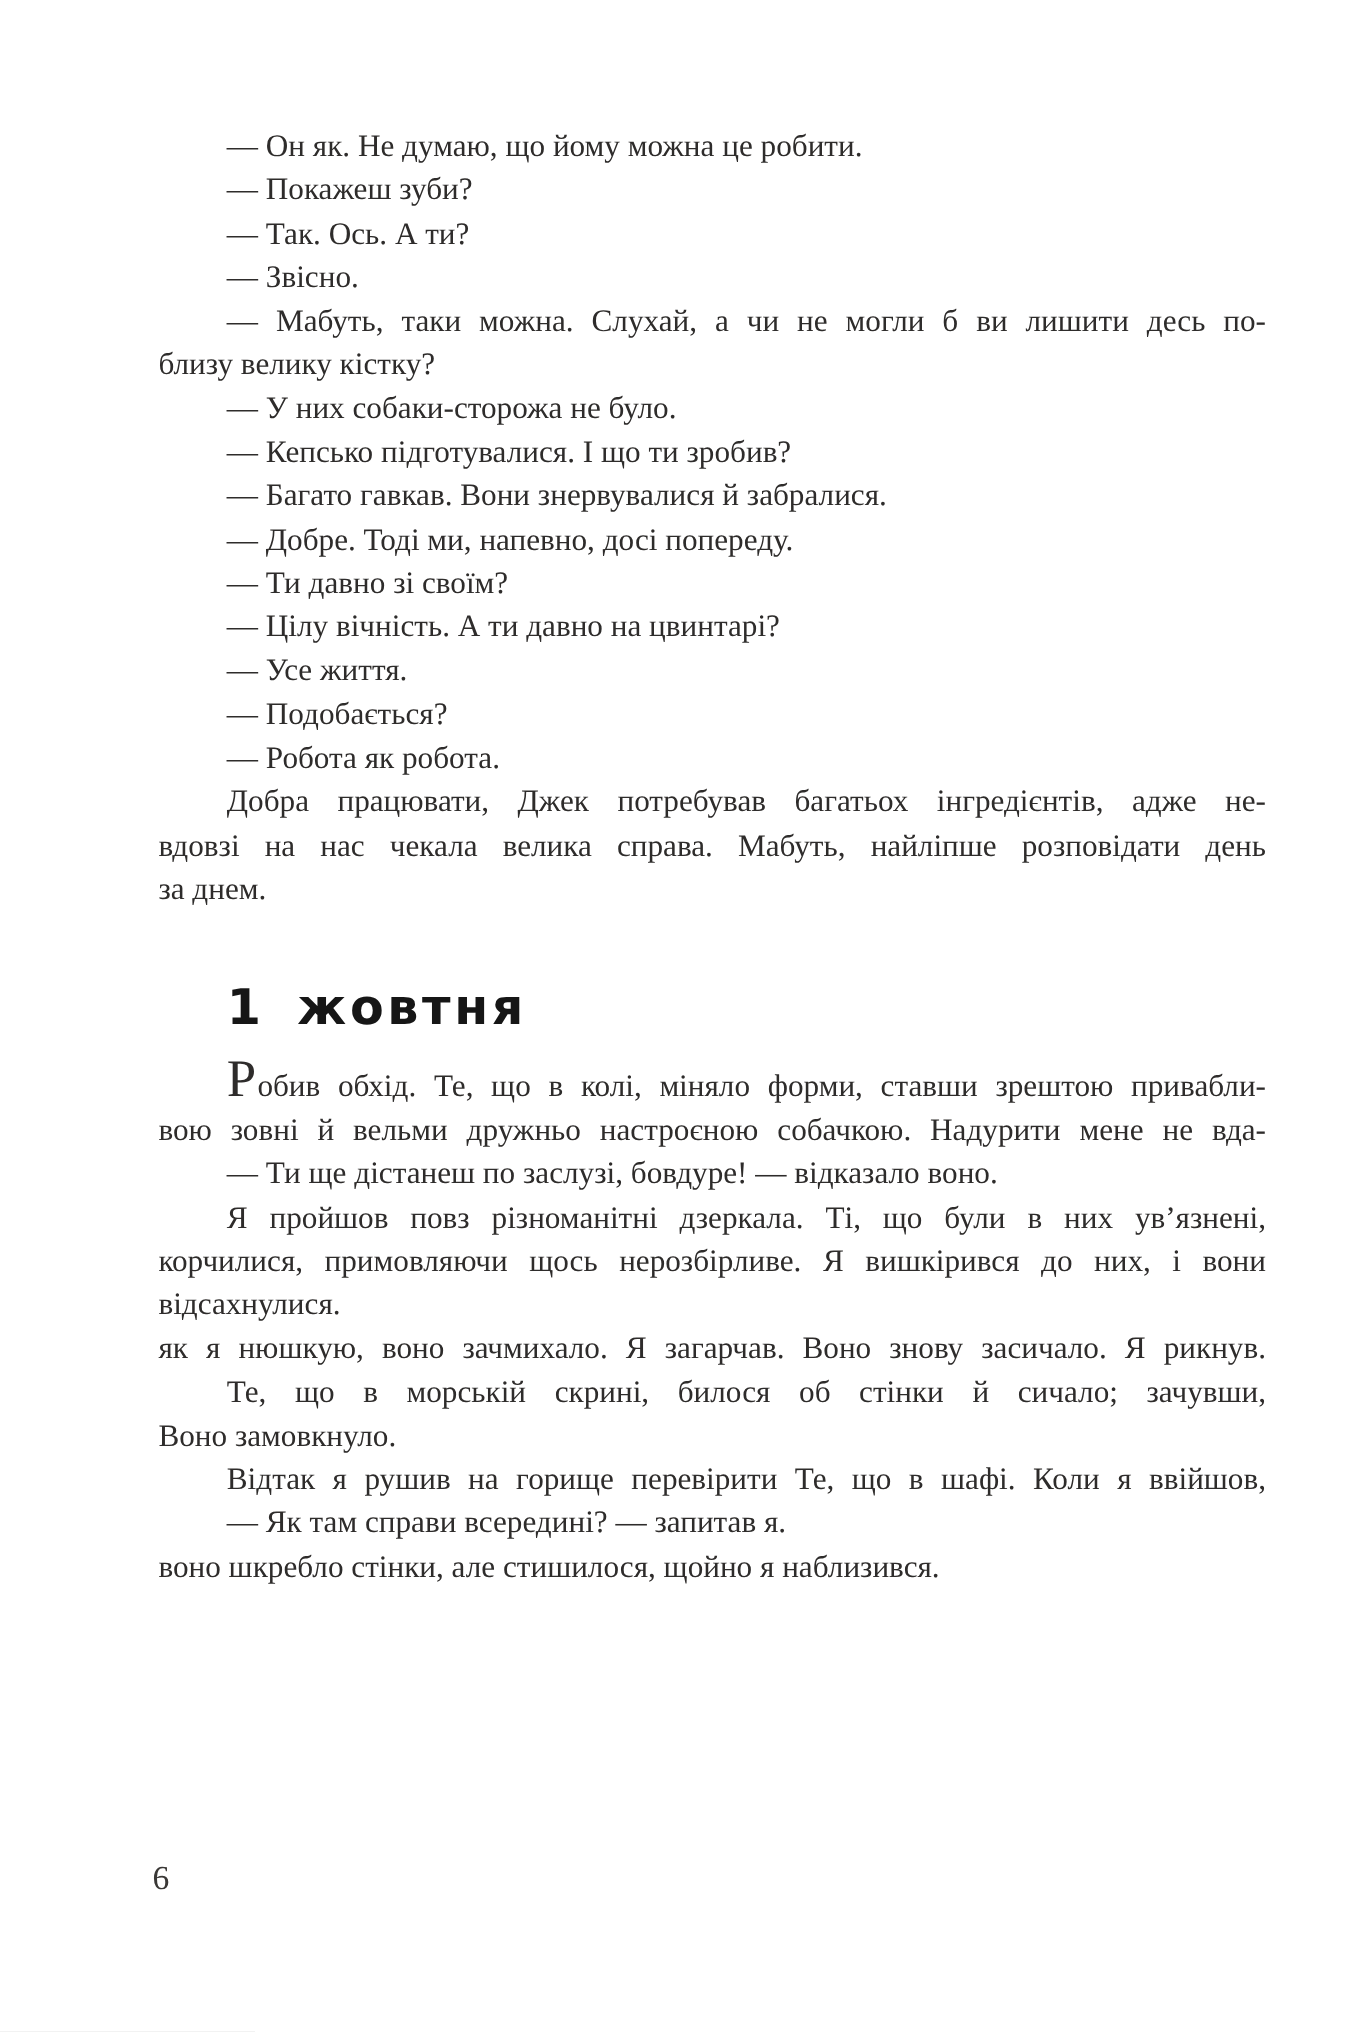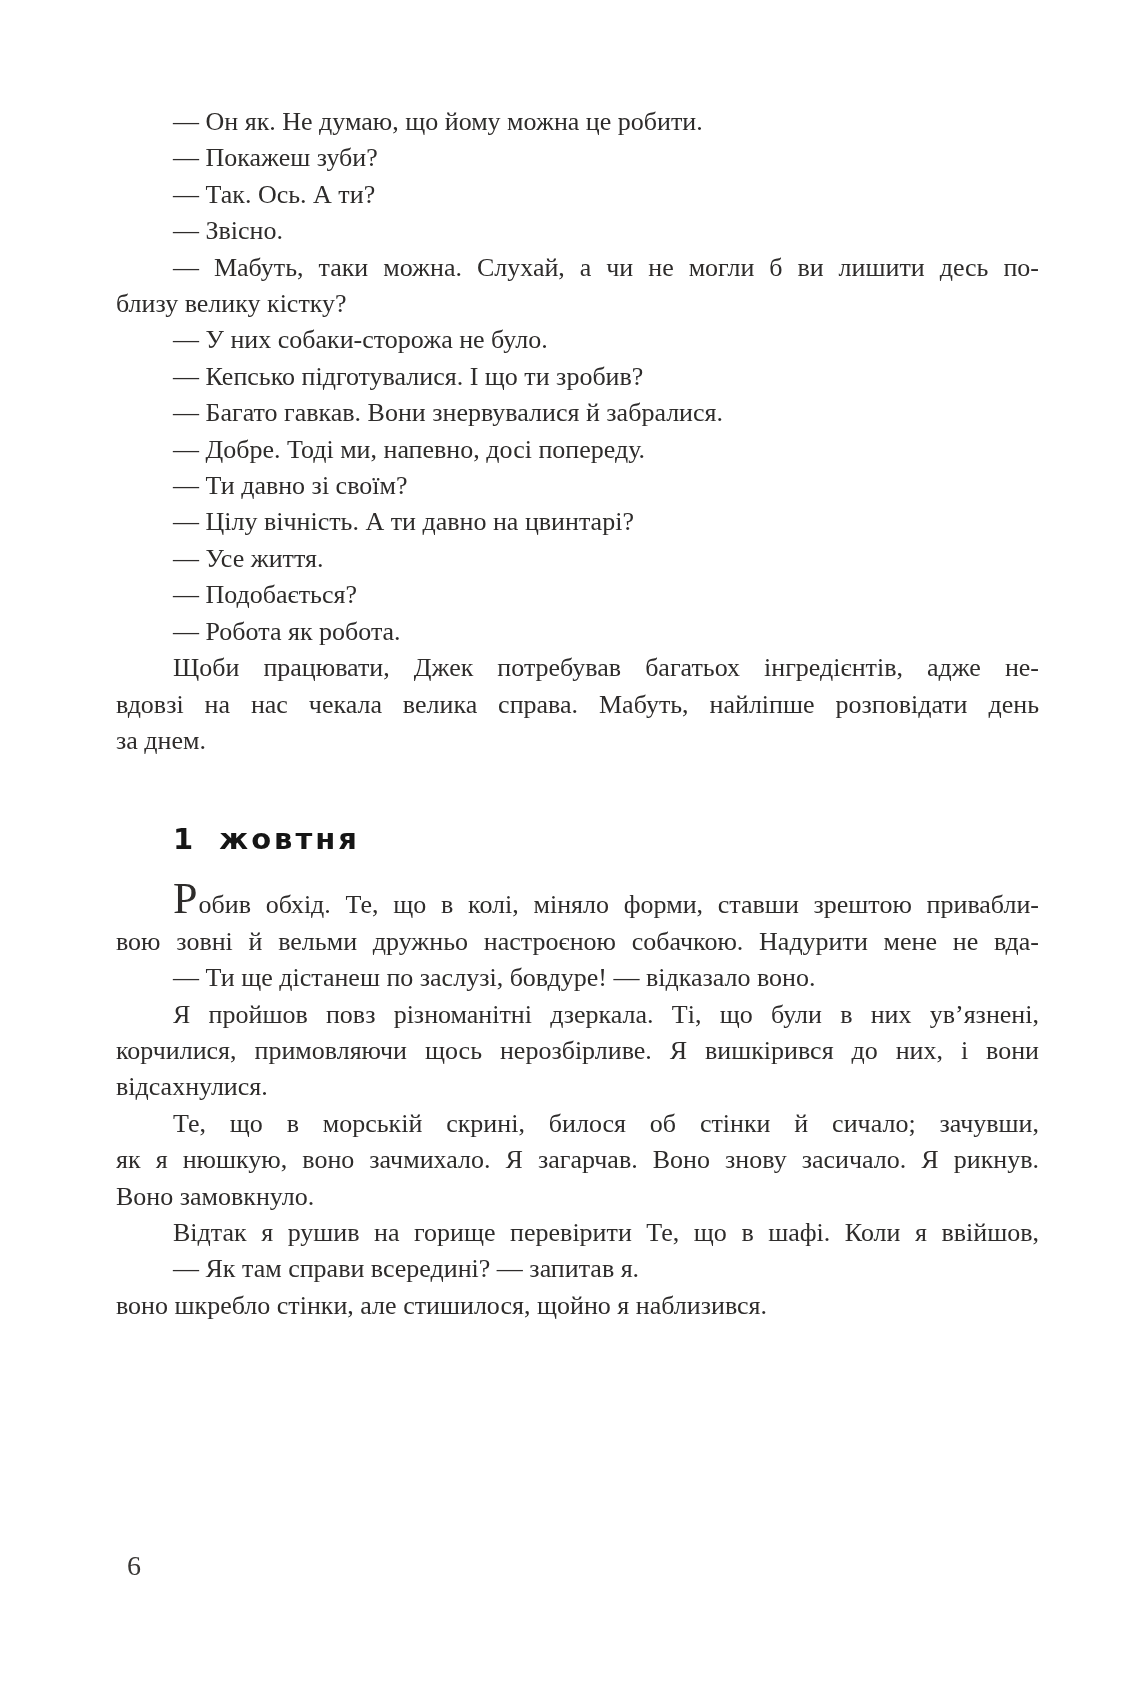--- a/index.html
+++ b/index.html
@@ -12,21 +12,21 @@
     width: 1142px;
     height: 1693px;
     margin: 0 auto;
     background: #ffffff;
     font-family: "Liberation Serif", serif;
     color: #2e2c2b;
     overflow: hidden;
   }
   .text-block {
     position: absolute;
-    left: 116px;
+    left: 132px;
     top: 104px;
     width: 923px;
   }
   .line {
     font-size: 26px;
     line-height: 36.4px;
     white-space: normal;
   }
   .line.ind {
     padding-left: 57px;
@@ -36,21 +36,21 @@
     text-align-last: justify;
   }
   .initial {
     font-size: 44px;
     line-height: 36.4px;
     letter-spacing: 1px;
   }
   .heading {
     font-family: "DejaVu Sans", sans-serif;
     font-weight: 700;
-    font-size: 29px;
+    font-size: 41px;
     line-height: 48px;
     letter-spacing: 3px;
     word-spacing: 10px;
     color: #161616;
     padding-left: 57px;
     margin: 56px 0 18px 0;
   }
   .page-number {
     position: absolute;
     left: 127px;
@@ -74,34 +74,34 @@
         <div class="line">близу велику кістку?</div>
         <div class="line ind">— У них собаки-сторожа не було.</div>
         <div class="line ind">— Кепсько підготувалися. І що ти зробив?</div>
         <div class="line ind">— Багато гавкав. Вони знервувалися й забралися.</div>
         <div class="line ind">— Добре. Тоді ми, напевно, досі попереду.</div>
         <div class="line ind">— Ти давно зі своїм?</div>
         <div class="line ind">— Цілу вічність. А ти давно на цвинтарі?</div>
         <div class="line ind">— Усе життя.</div>
         <div class="line ind">— Подобається?</div>
         <div class="line ind">— Робота як робота.</div>
-        <div class="line ind just">Щоби працювати, Джек потребував багатьох інгредієнтів, адже не-</div>
+        <div class="line ind just">Добра працювати, Джек потребував багатьох інгредієнтів, адже не-</div>
         <div class="line just">вдовзі на нас чекала велика справа. Мабуть, найліпше розповідати день</div>
         <div class="line">за днем.</div>
       </div>
       <div class="heading">1 жовтня</div>
       <div>
         <div class="line ind just"><span class="initial">Р</span>обив обхід. Те, що в колі, міняло форми, ставши зрештою привабли-</div>
         <div class="line just">вою зовні й вельми дружньо настроєною собачкою. Надурити мене не вда-</div>
         <div class="line ind">— Ти ще дістанеш по заслузі, бовдуре! — відказало воно.</div>
         <div class="line ind just">Я пройшов повз різноманітні дзеркала. Ті, що були в них ув’язнені,</div>
         <div class="line just">корчилися, примовляючи щось нерозбірливе. Я вишкірився до них, і вони</div>
         <div class="line">відсахнулися.</div>
+        <div class="line just">як я нюшкую, воно зачмихало. Я загарчав. Воно знову засичало. Я рикнув.</div>
         <div class="line ind just">Те, що в морській скрині, билося об стінки й сичало; зачувши,</div>
-        <div class="line just">як я нюшкую, воно зачмихало. Я загарчав. Воно знову засичало. Я рикнув.</div>
         <div class="line">Воно замовкнуло.</div>
         <div class="line ind just">Відтак я рушив на горище перевірити Те, що в шафі. Коли я ввійшов,</div>
         <div class="line ind">— Як там справи всередині? — запитав я.</div>
         <div class="line">воно шкребло стінки, але стишилося, щойно я наблизився.</div>
       </div>
     </div>
   <div class="page-number">6</div>
 </div>
 
 </body></html>

